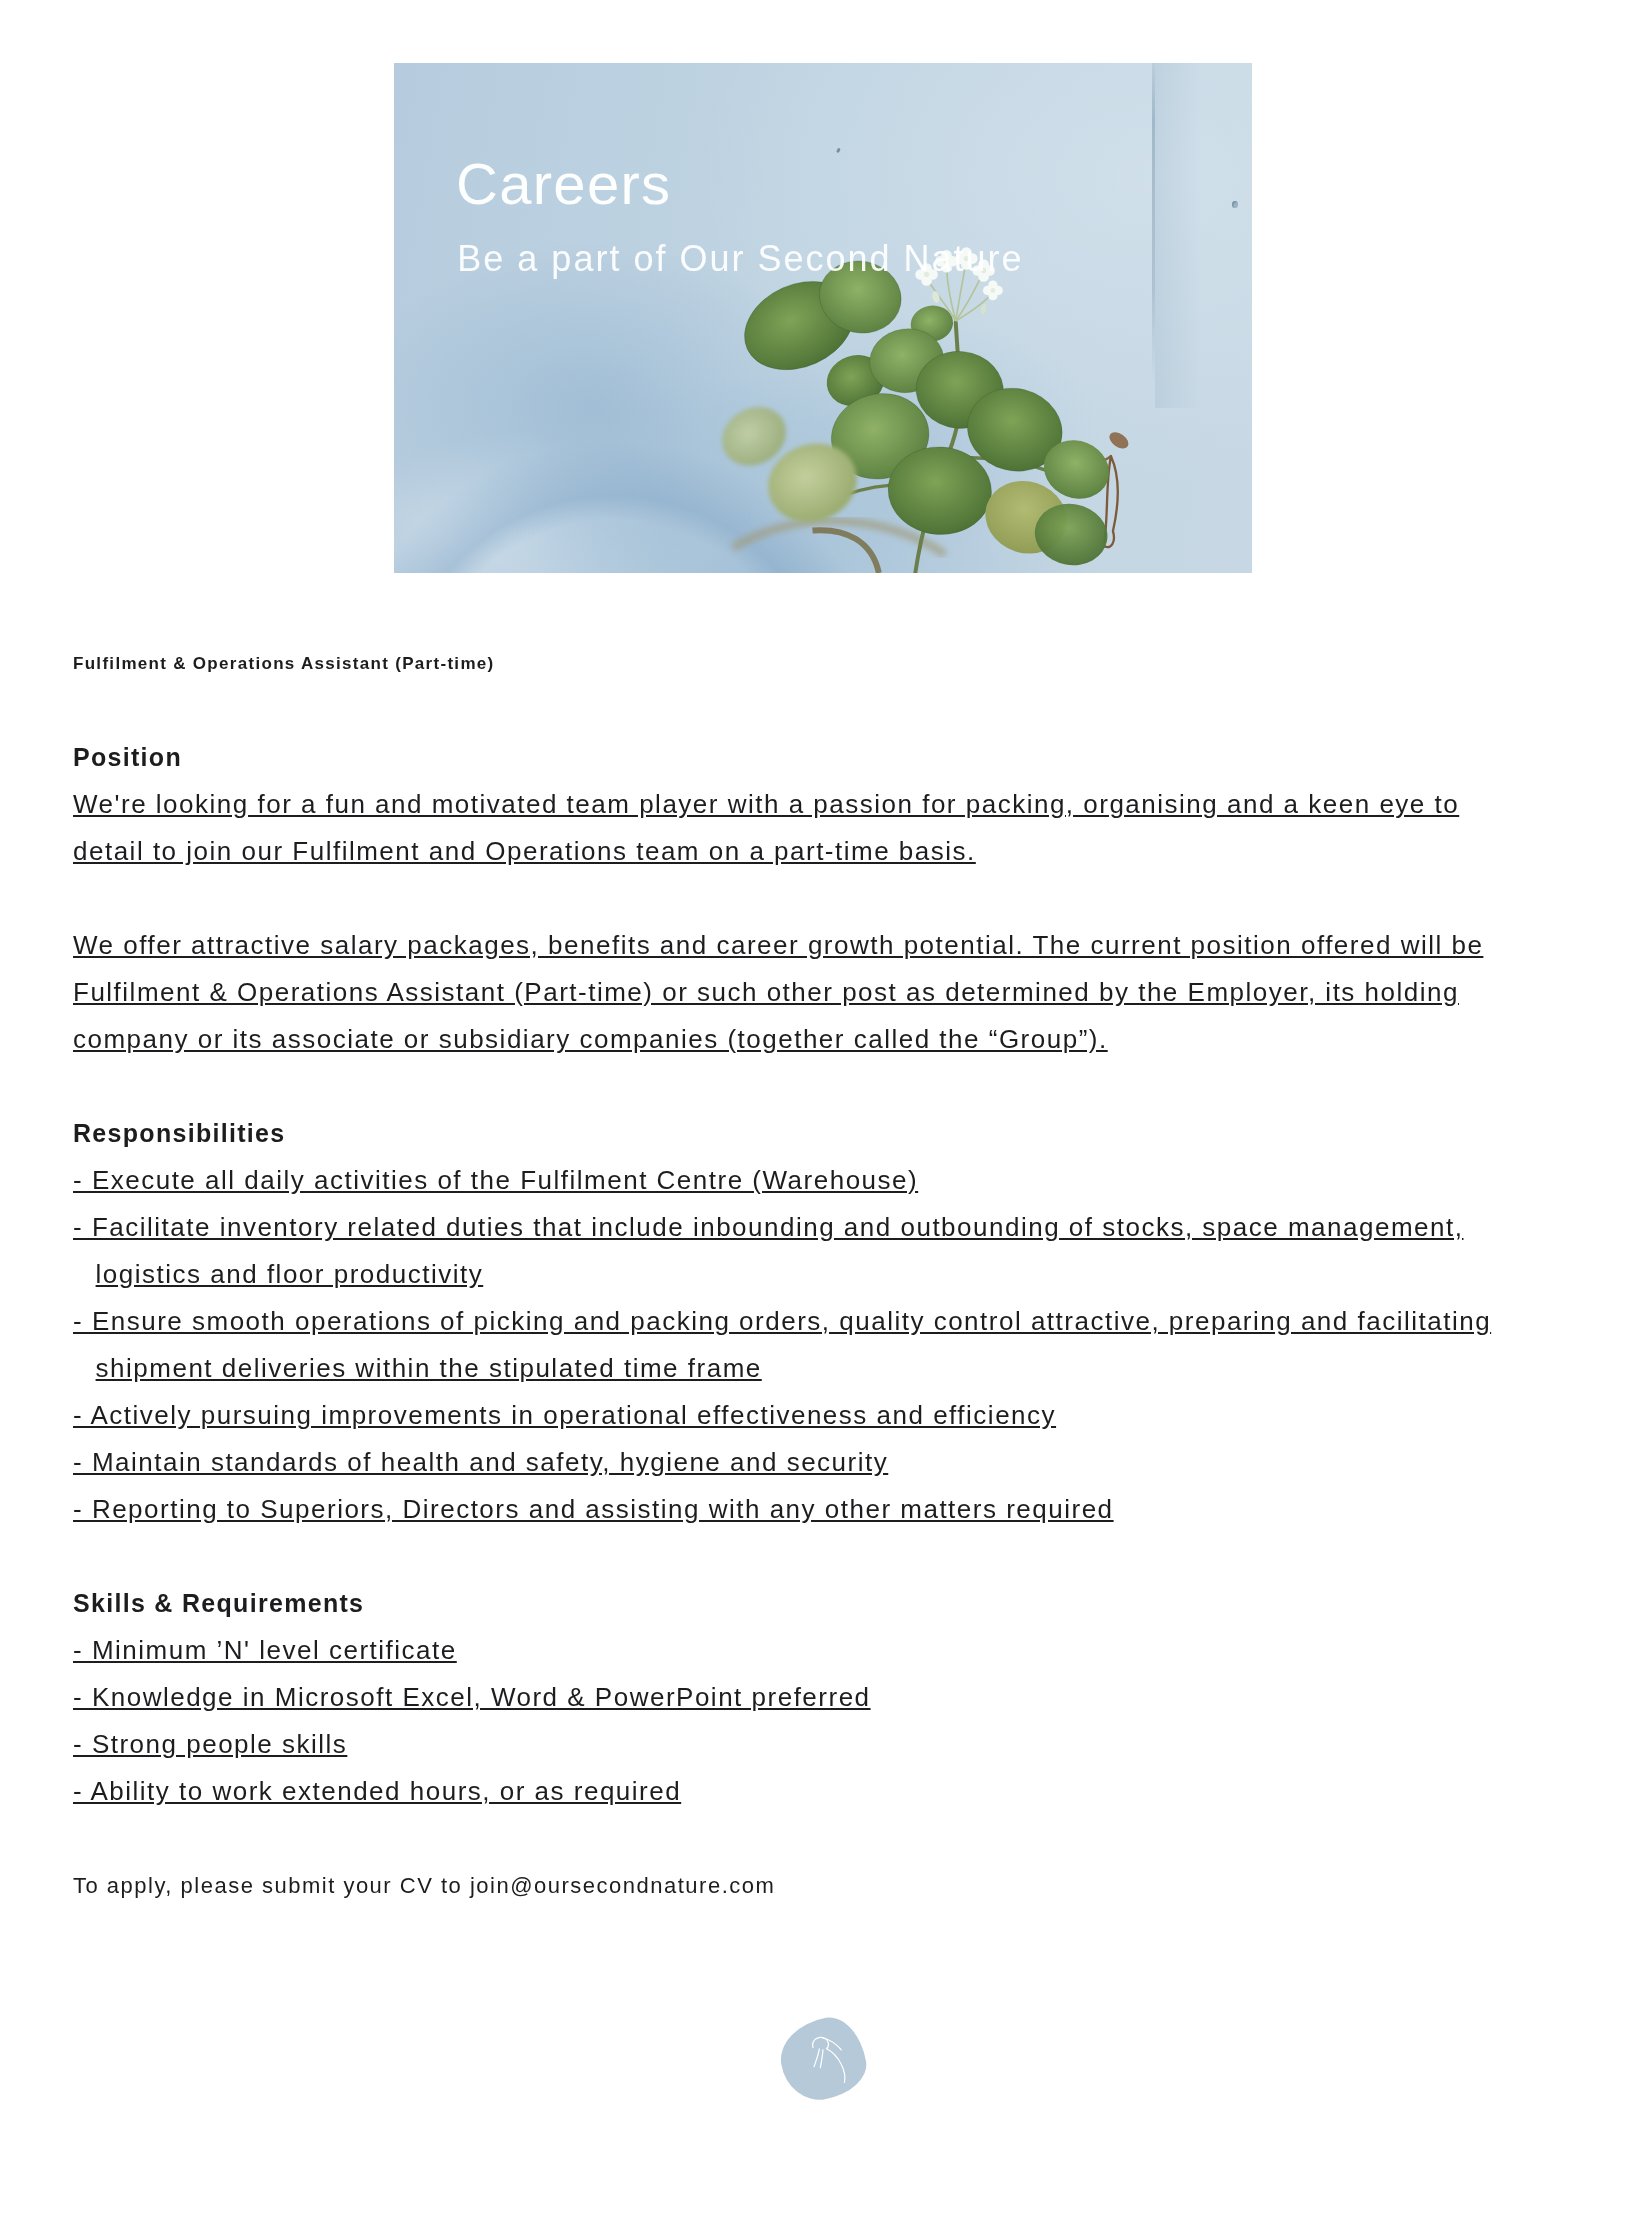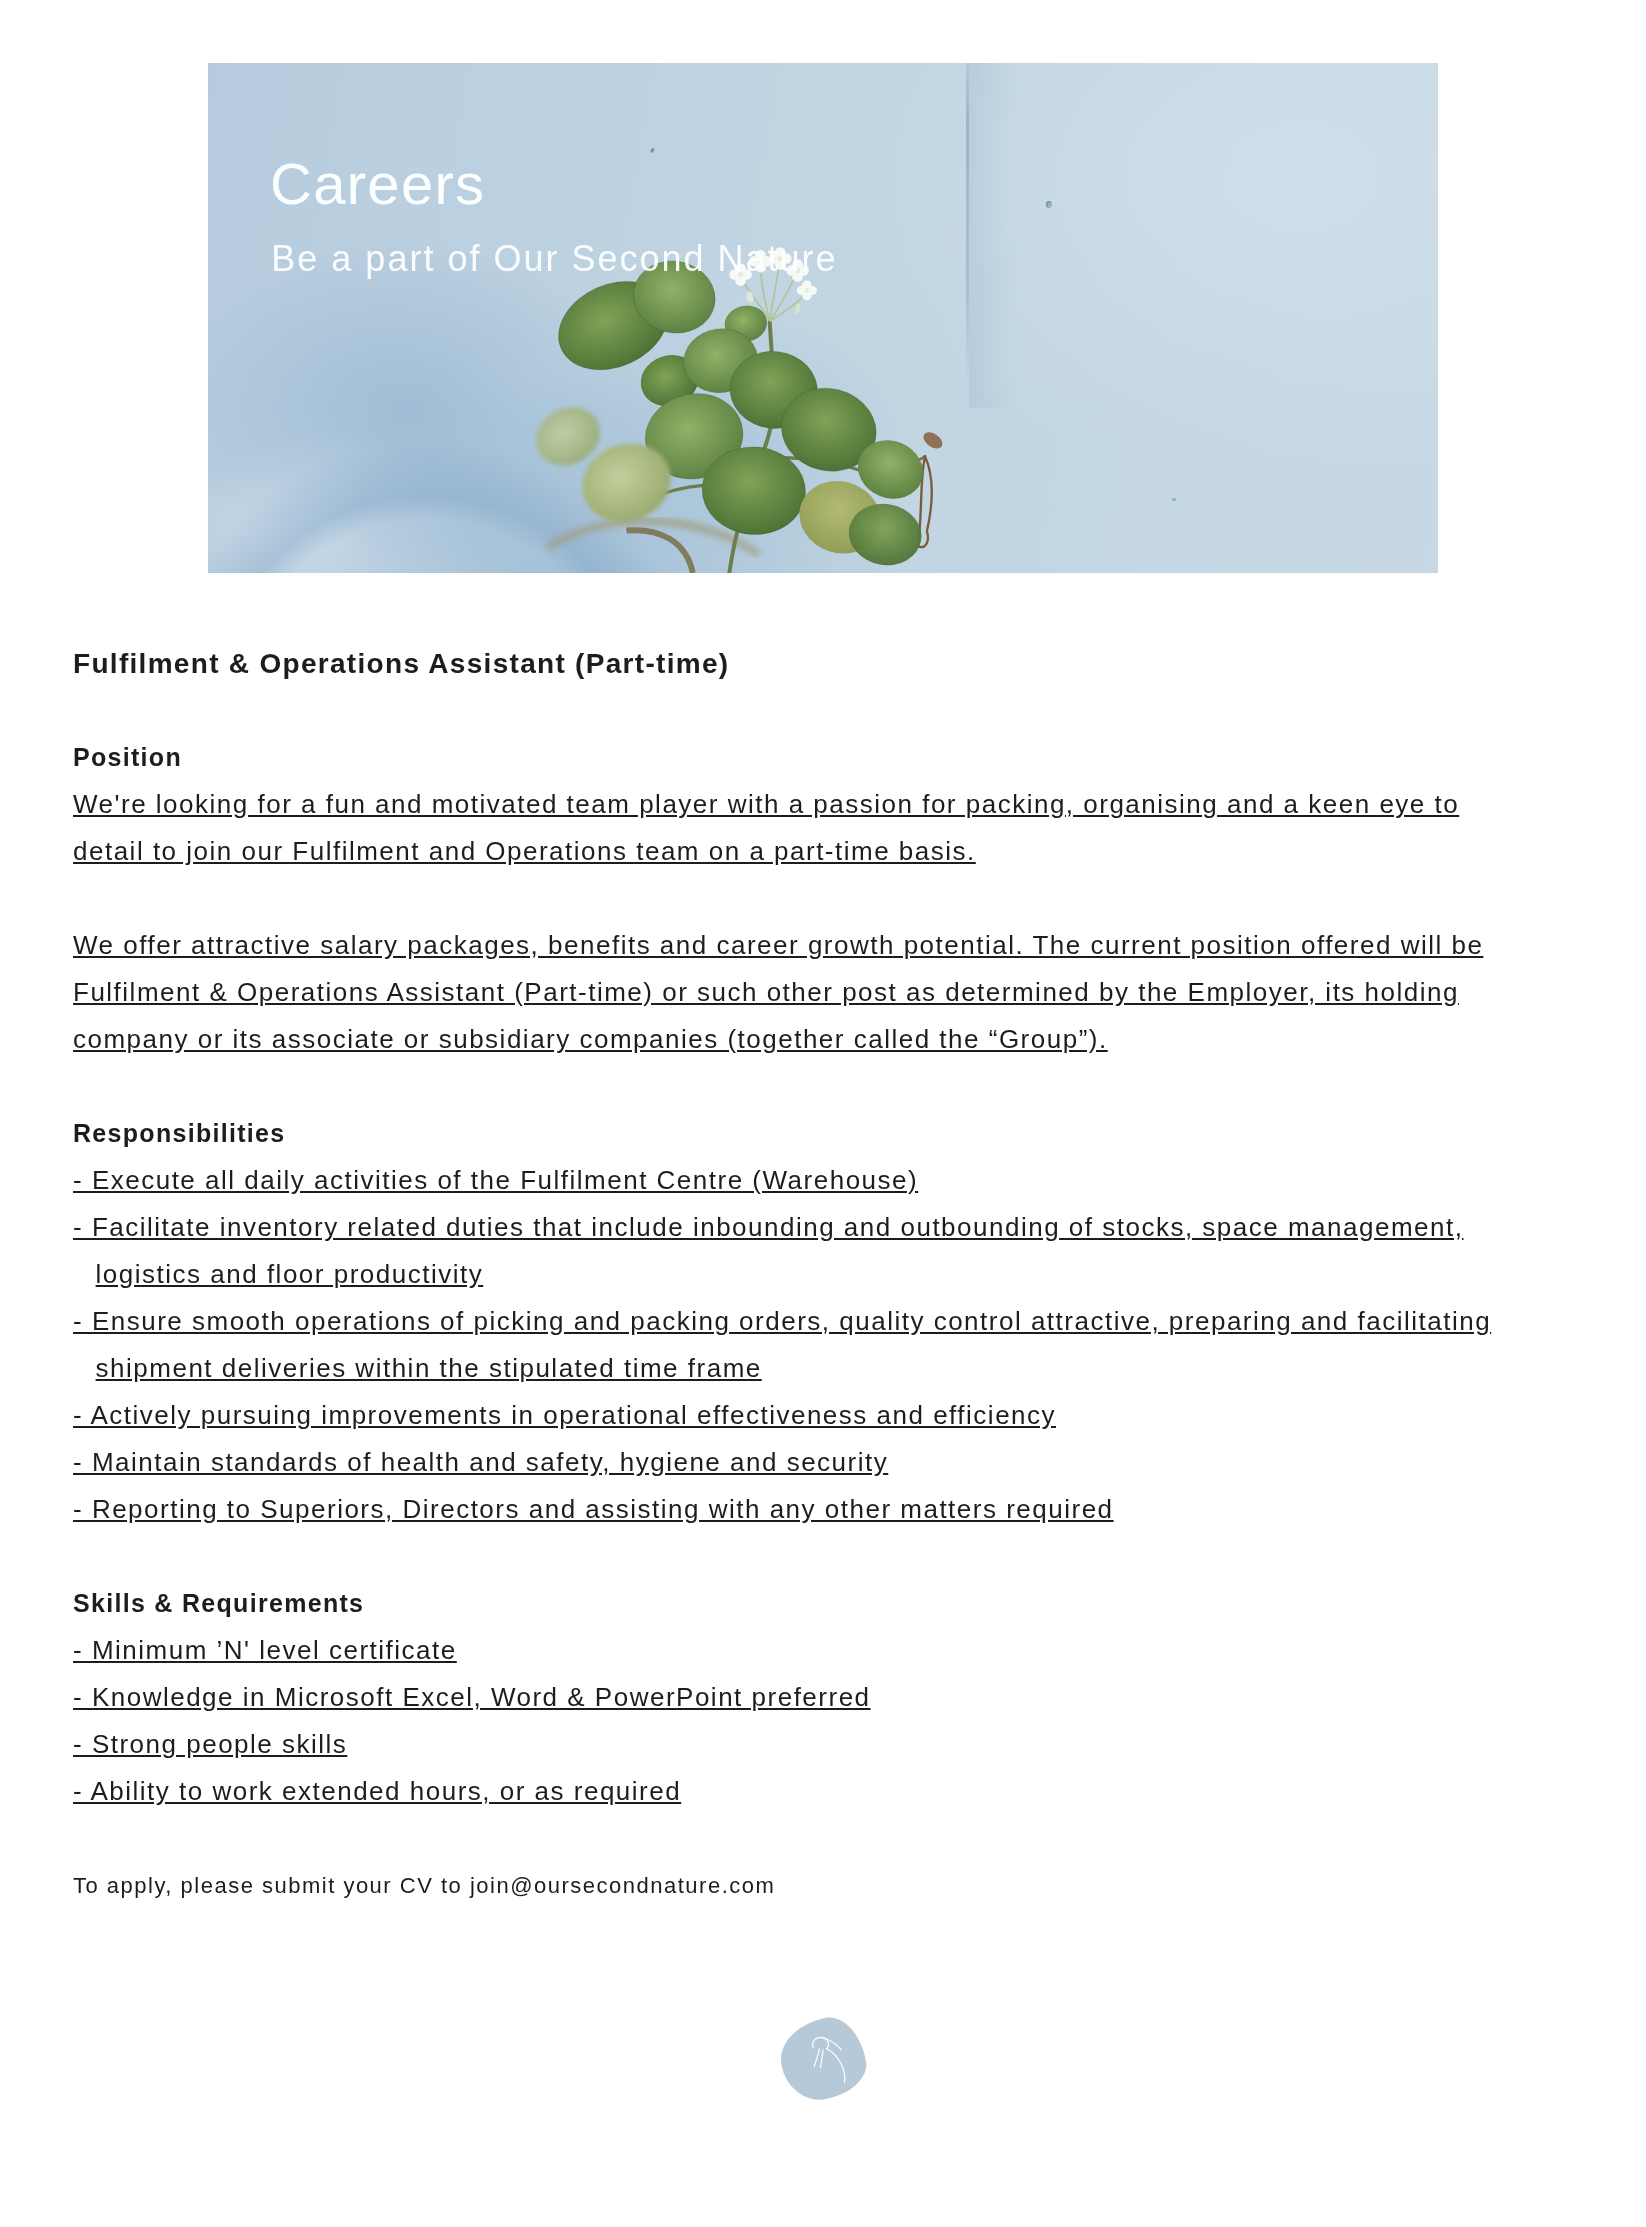--- a/index.html
+++ b/index.html
@@ -4,21 +4,21 @@
 <style>
   * { box-sizing: border-box; }
   html,body { margin:0; padding:0; }
   body {
     width:1646px; height:2227px; background:#ffffff; overflow:hidden;
     font-family:"Liberation Sans","DejaVu Sans",sans-serif;
     color:#1d1d1f;
   }
   
   .hero {
-    position:relative; width:1230px; height:510px; margin:63px auto 8px;
+    position:relative; width:858px; height:510px; margin:63px auto 8px;
     overflow:hidden;
     background:
       radial-gradient(circle 345px at 219px 650px, rgba(255,255,255,0) 56%, rgba(125,162,196,0.40) 63%, rgba(125,162,196,0.20) 71%, rgba(125,162,196,0) 79%),
       radial-gradient(345px 239px at 199px 345px, rgba(134,171,203,0.50), rgba(134,171,203,0) 70%),
       radial-gradient(465px 285px at 372px 518px, rgba(140,176,206,0.55), rgba(140,176,206,0) 72%),
       radial-gradient(219px 146px at 119px 471px, rgba(236,244,249,0.45), rgba(236,244,249,0) 70%),
       radial-gradient(279px 173px at 504px 372px, rgba(148,182,210,0.35), rgba(148,182,210,0) 72%),
       radial-gradient(597px 412px at 88% 22%, rgba(214,228,238,0.65), rgba(214,228,238,0) 75%),
       linear-gradient(100deg,#b6ccde 0%, #c0d4e2 45%, #c7d8e4 100%);
   }
@@ -41,21 +41,21 @@
     position:absolute; left:0; top:92px; margin:0; white-space:nowrap;
     font-size:58px; font-weight:400; letter-spacing:1.3px; color:rgba(255,255,255,0.97); line-height:1;
   }
   .hero-subtitle {
     position:absolute; left:1.3px; top:176px; white-space:nowrap;
     font-size:36px; font-weight:400; letter-spacing:2px; color:rgba(255,255,255,0.93); line-height:1.1;
   }
   
   .content { padding:0 66px 0 73px; }
   .job-title {
-    margin:67px 0 0; font-size:28px; font-weight:700; letter-spacing:1.3px; line-height:47px; white-space:nowrap;
+    margin:67px 0 0; font-size:17px; font-weight:700; letter-spacing:1.3px; line-height:47px; white-space:nowrap;
   }
   section { margin:47px 0 0; }
   .heading { margin:0; font-size:25px; font-weight:700; letter-spacing:1.3px; line-height:47px; white-space:nowrap; }
   .line {
     font-size:26px; font-weight:300; letter-spacing:1.5px; line-height:47px; white-space:nowrap;text-decoration:underline;
   }
   .para { margin:0; }
   .para.gap { margin-top:47px; }
   .line.cont { padding-left:22.6px; }
   .apply { margin:47px 0 0; font-size:22px; font-weight:300; letter-spacing:1.5px; line-height:47px; white-space:nowrap; }

